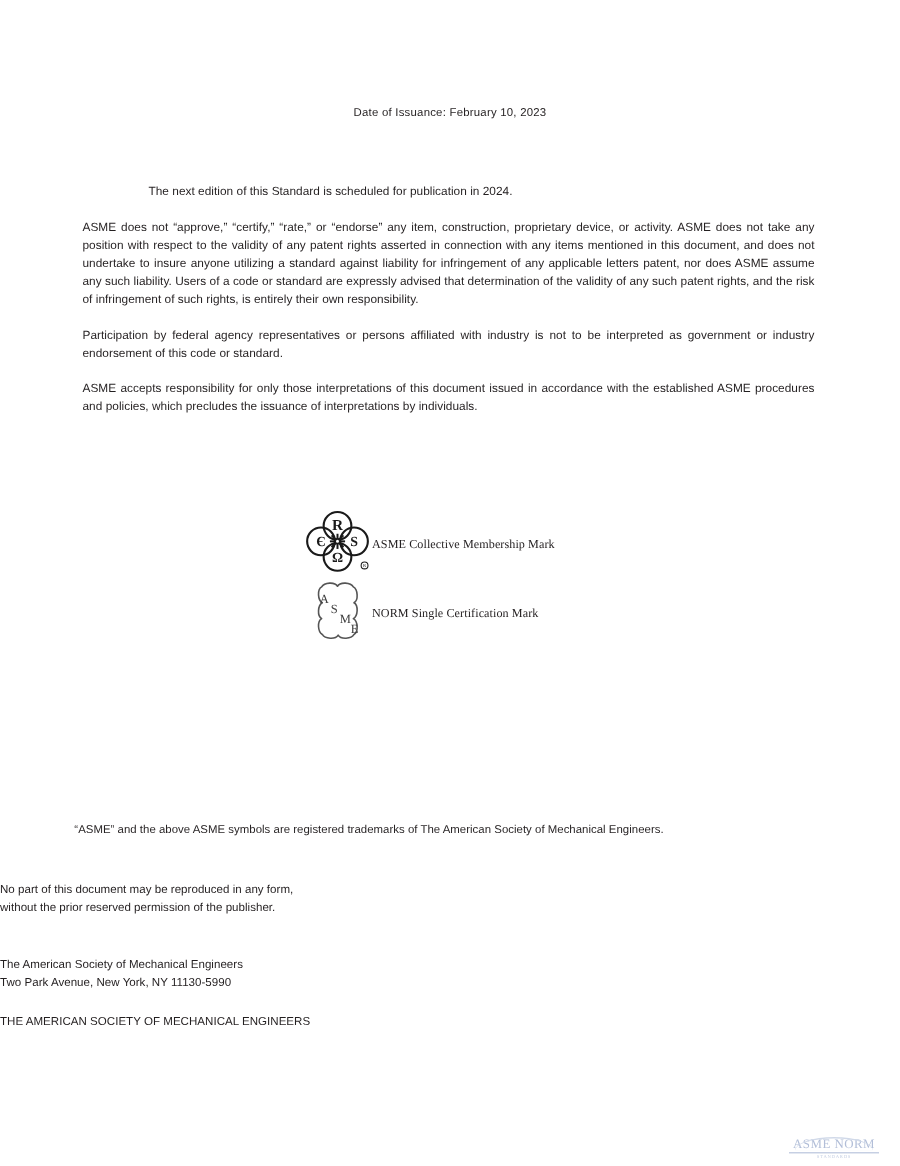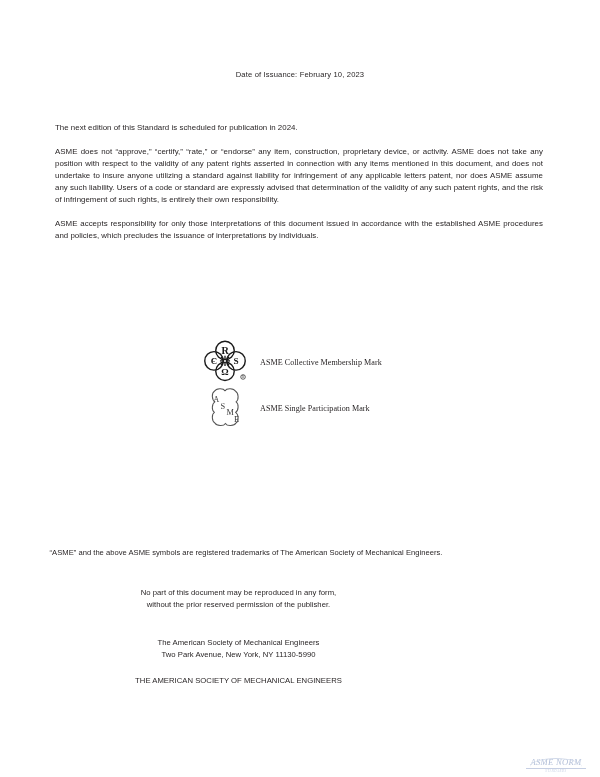--- a/index.html
+++ b/index.html
@@ -44,21 +44,21 @@
   }
   .para {
     font-size: 7.9px;
     line-height: 12.1px;
     text-align: justify;
     color: #231f20;
     margin: 0 0 11.5px 0;
     letter-spacing: 0.02px;
   }
   .para.last { margin-bottom: 4px; }
-  .para.nojustify { text-align: left; }
+  .para.nojustify { text-align: left; margin-left: 44px; }
 
   
   .marks {
     position: absolute;
     top: 340px;
     left: 202px;
     width: 330px;
   }
   .mark-row {
     display: flex;
@@ -66,21 +66,20 @@
     height: 44px;
   }
   .mark-row + .mark-row { margin-top: 2px; }
   .mark-glyph {
     width: 46px;
     height: 44px;
     flex: 0 0 46px;
     position: relative;
   }
   .mark-label {
-    margin-left: 12px;
     font-family: "Liberation Serif", serif;
     font-size: 8.1px;
     color: #231f20;
     letter-spacing: 0.05px;
     white-space: nowrap;
   }
 
   
   .trademark-line {
     position: absolute;
@@ -91,42 +90,41 @@
     font-size: 7.6px;
     color: #231f20;
     letter-spacing: 0.02px;
   }
 
   
   .center-block {
     position: absolute;
     left: 0;
     width: 477px;
-    text-align: center;
+    text-align: left;
     font-size: 7.7px;
     line-height: 12.3px;
     color: #231f20;
     letter-spacing: 0.02px;
   }
   #reproduction-block { top: 587px; }
   #address-block      { top: 637px; }
   #copyright-block    { top: 675px; }
 
   .center-block div { white-space: nowrap; }
 
   
   .watermark {
     position: absolute;
     right: 8px;
     bottom: 4px;
     width: 72px;
     text-align: center;
     opacity: 0.95;
     user-select: none;
-    font-style: italic;
   }
   .wm-main {
     font-family: "Liberation Serif", serif;
     font-size: 8.6px;
     letter-spacing: 0.3px;
     color: #aebbd6;
     line-height: 10px;
     white-space: nowrap;
   }
   .wm-rule {
@@ -155,20 +153,21 @@
 </head>
 <body>
 
 <div class="page">
 
   <div class="issuance">Date of Issuance: February 10, 2023</div>
 
   <div class="body-block">
     <p class="para nojustify">The next edition of this Standard is scheduled for publication in 2024.</p>
     <p class="para">ASME does not “approve,” “certify,” “rate,” or “endorse” any item, construction, proprietary device, or activity. ASME does not take any position with respect to the validity of any patent rights asserted in connection with any items mentioned in this document, and does not undertake to insure anyone utilizing a standard against liability for infringement of any applicable letters patent, nor does ASME assume any such liability. Users of a code or standard are expressly advised that determination of the validity of any such patent rights, and the risk of infringement of such rights, is entirely their own responsibility.</p>
+    <p class="para">Participation by federal agency representatives or persons affiliated with industry is not to be interpreted as government or industry endorsement of this code or standard.</p>
     <p class="para last">ASME accepts responsibility for only those interpretations of this document issued in accordance with the established ASME procedures and policies, which precludes the issuance of interpretations by individuals.</p>
   </div>
 
   <div class="marks">
 
     <div class="mark-row">
       <div class="mark-glyph">
         <svg viewBox="0 0 100 100" width="46" height="44" aria-hidden="true">
           <g fill="none" stroke="#1a1a1a" stroke-width="3.2">
 
@@ -212,21 +211,21 @@
                    C47,92 31,91 27,84
                    C20,80 19,64 26,60
                    C19,56 20,40 27,36
                    C20,32 19,16 26,12 Z" fill="none" stroke="#555" stroke-width="2.4" stroke-linejoin="round"></path>
           <text x="30" y="36" font-family="Liberation Serif, serif" font-size="19" text-anchor="middle" fill="#3b3b3b">A</text>
           <text x="45" y="52" font-family="Liberation Serif, serif" font-size="19" text-anchor="middle" fill="#3b3b3b">S</text>
           <text x="62" y="67" font-family="Liberation Serif, serif" font-size="19" text-anchor="middle" fill="#3b3b3b">M</text>
           <text x="76" y="82" font-family="Liberation Serif, serif" font-size="19" text-anchor="middle" fill="#3b3b3b">E</text>
         </svg>
       </div>
-      <div class="mark-label">ASME Single Participation Mark</div>
+      <div class="mark-label">NORM Single Certification Mark</div>
     </div>
 
   </div>
 
   <div class="trademark-line">“ASME” and the above ASME symbols are registered trademarks of The American Society of Mechanical Engineers.</div>
 
   <div class="center-block" id="reproduction-block">
     <div>No part of this document may be reproduced in any form,</div>
     <div>without the prior reserved permission of the publisher.</div>
   </div>

